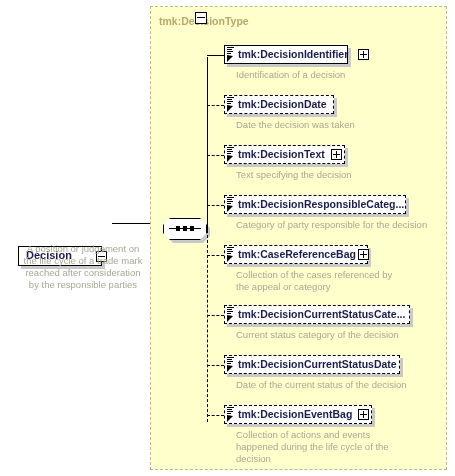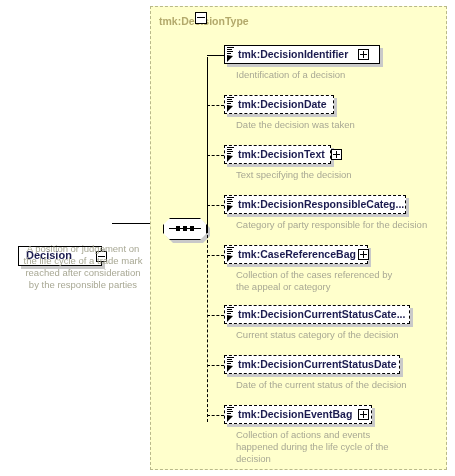--- a/index.html
+++ b/index.html
@@ -331,21 +331,21 @@
     <div class="dot d3"></div>
   </div>
   <div class="compositor-collapse"></div>
 
   <div class="trunk trunk-solid"></div>
   <div class="trunk trunk-dashed"></div>
 
   <div id="children-host">
       <div class="branch branch-solid" style="top: 48px;"></div>
       <div class="child" style="top: 38px;">
-        <div class="child-box" style="width: 156px;">
+        <div class="child-box" style="width: 124px;">
           <span class="icon-lines">
             <i></i>
             <i></i>
             <i></i>
             <i></i>
           </span>
           <span class="icon-arrow"></span>
           <span class="child-label">tmk:DecisionIdentifier</span>
           <span class="plus-box child-plus" style="left: 133px;"></span>
         </div>
@@ -360,21 +360,21 @@
             <i></i>
             <i></i>
           </span>
           <span class="icon-arrow"></span>
           <span class="child-label">tmk:DecisionDate</span>
         </div>
         <div class="child-desc" style="top: 24px; left: 12px; width: 240px;">Date the decision was taken</div>
       </div>
       <div class="branch branch-dashed" style="top: 148px;"></div>
       <div class="child" style="top: 138px;">
-        <div class="child-box optional" style="width: 107px;">
+        <div class="child-box optional" style="width: 121px;">
           <span class="icon-lines">
             <i></i>
             <i></i>
             <i></i>
             <i></i>
           </span>
           <span class="icon-arrow"></span>
           <span class="child-label">tmk:DecisionText</span>
           <span class="plus-box child-plus" style="left: 106px;"></span>
         </div>

